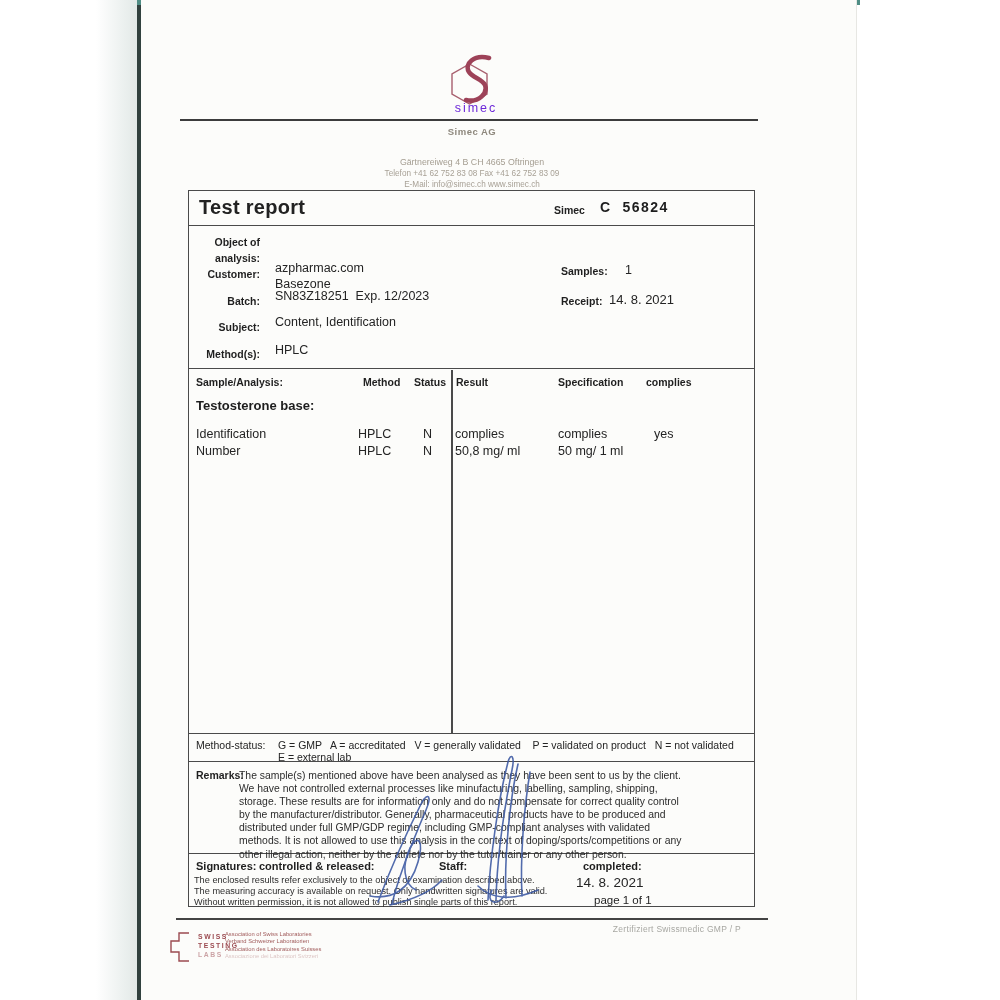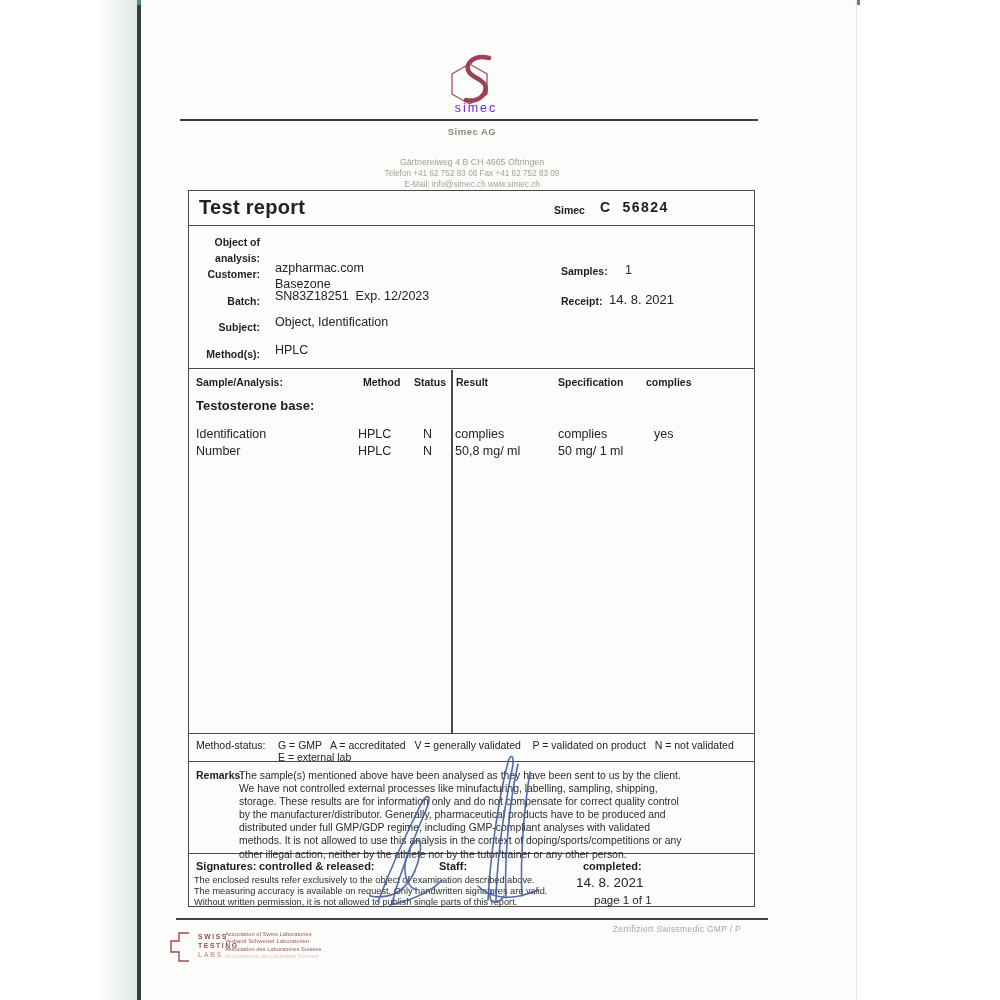--- a/index.html
+++ b/index.html
@@ -115,21 +115,21 @@
     </div>
 
     <div class="abs sec-fields">
       <div class="abs f-label fl-0">Object of analysis:</div>
       <div class="abs f-value fv-0">Basezone</div>
       <div class="abs f-label fl-1">Customer:</div>
       <div class="abs f-value fv-1">azpharmac.com</div>
       <div class="abs f-label fl-2">Batch:</div>
       <div class="abs f-value fv-2">SN83Z18251  Exp. 12/2023</div>
       <div class="abs f-label fl-3">Subject:</div>
-      <div class="abs f-value fv-3">Object, Identification</div>
+      <div class="abs f-value fv-3">Content, Identification</div>
       <div class="abs f-label fl-4">Method(s):</div>
       <div class="abs f-value fv-4">HPLC</div>
       <div class="abs samples-label">Samples:</div>
       <div class="abs samples-value">1</div>
       <div class="abs receipt-label">Receipt:</div>
       <div class="abs receipt-value">14. 8. 2021</div>
     </div>
 
     <div class="abs sec-table">
       <div class="abs table-divider"></div>

